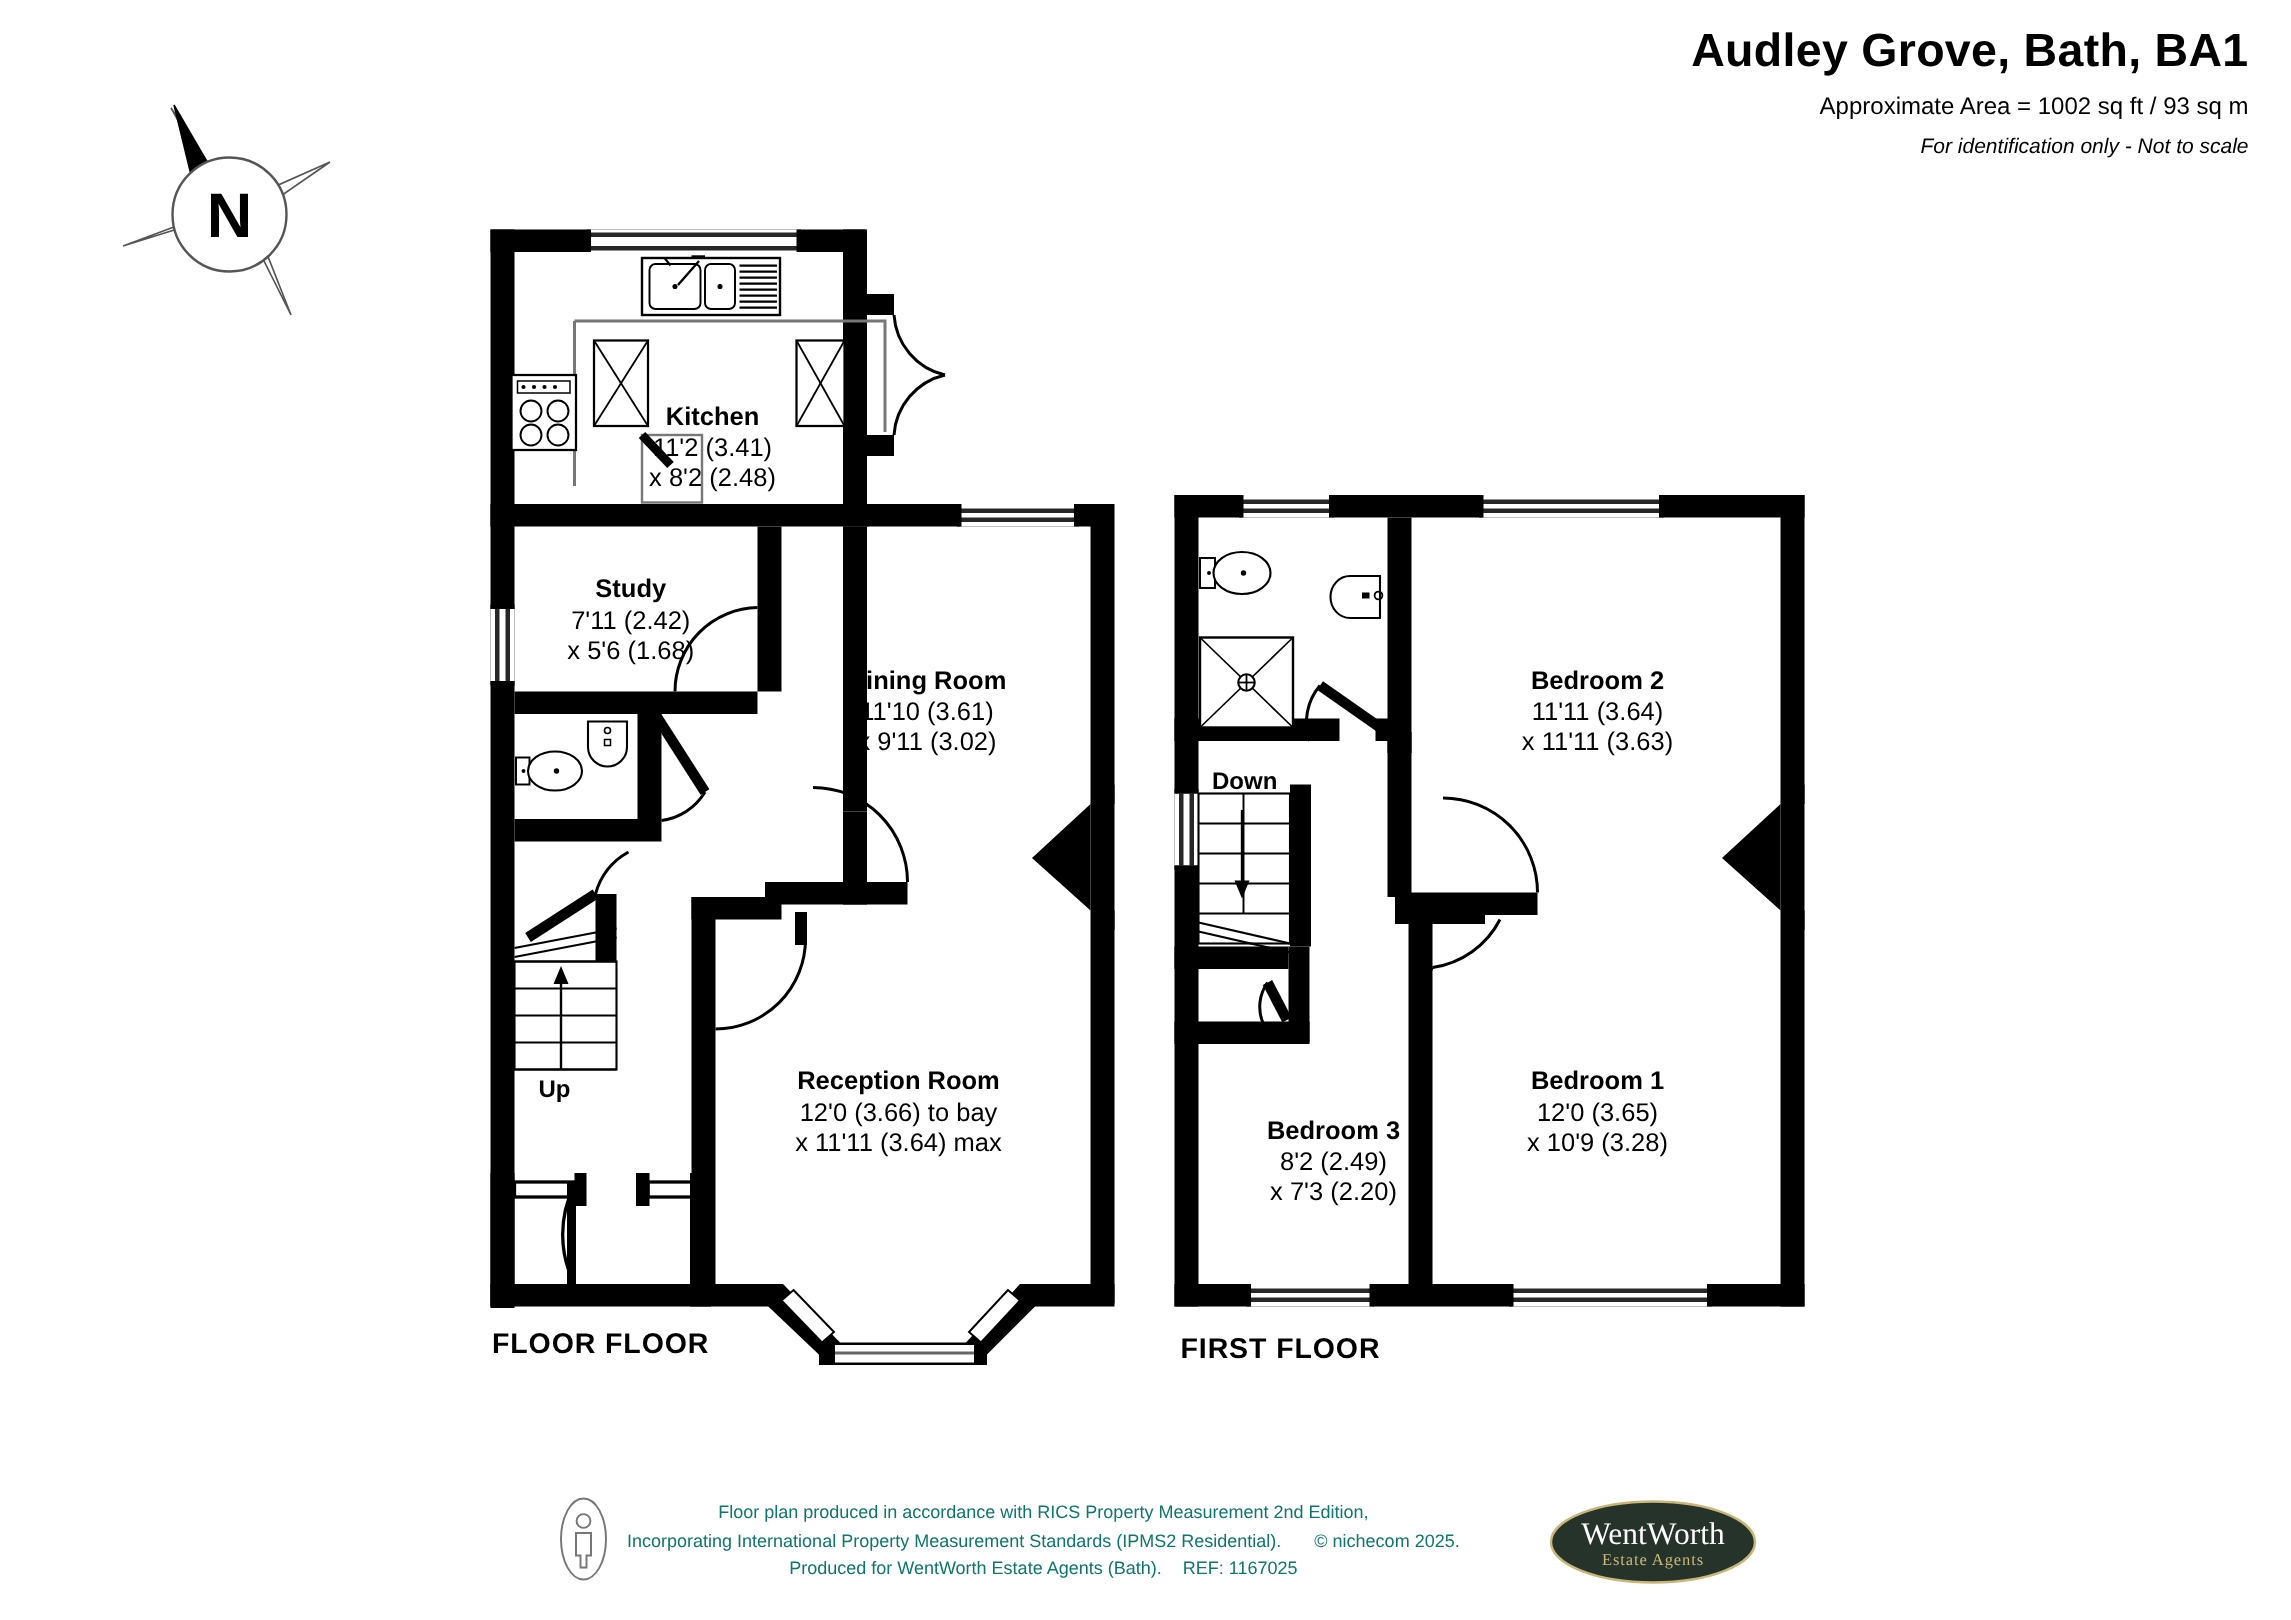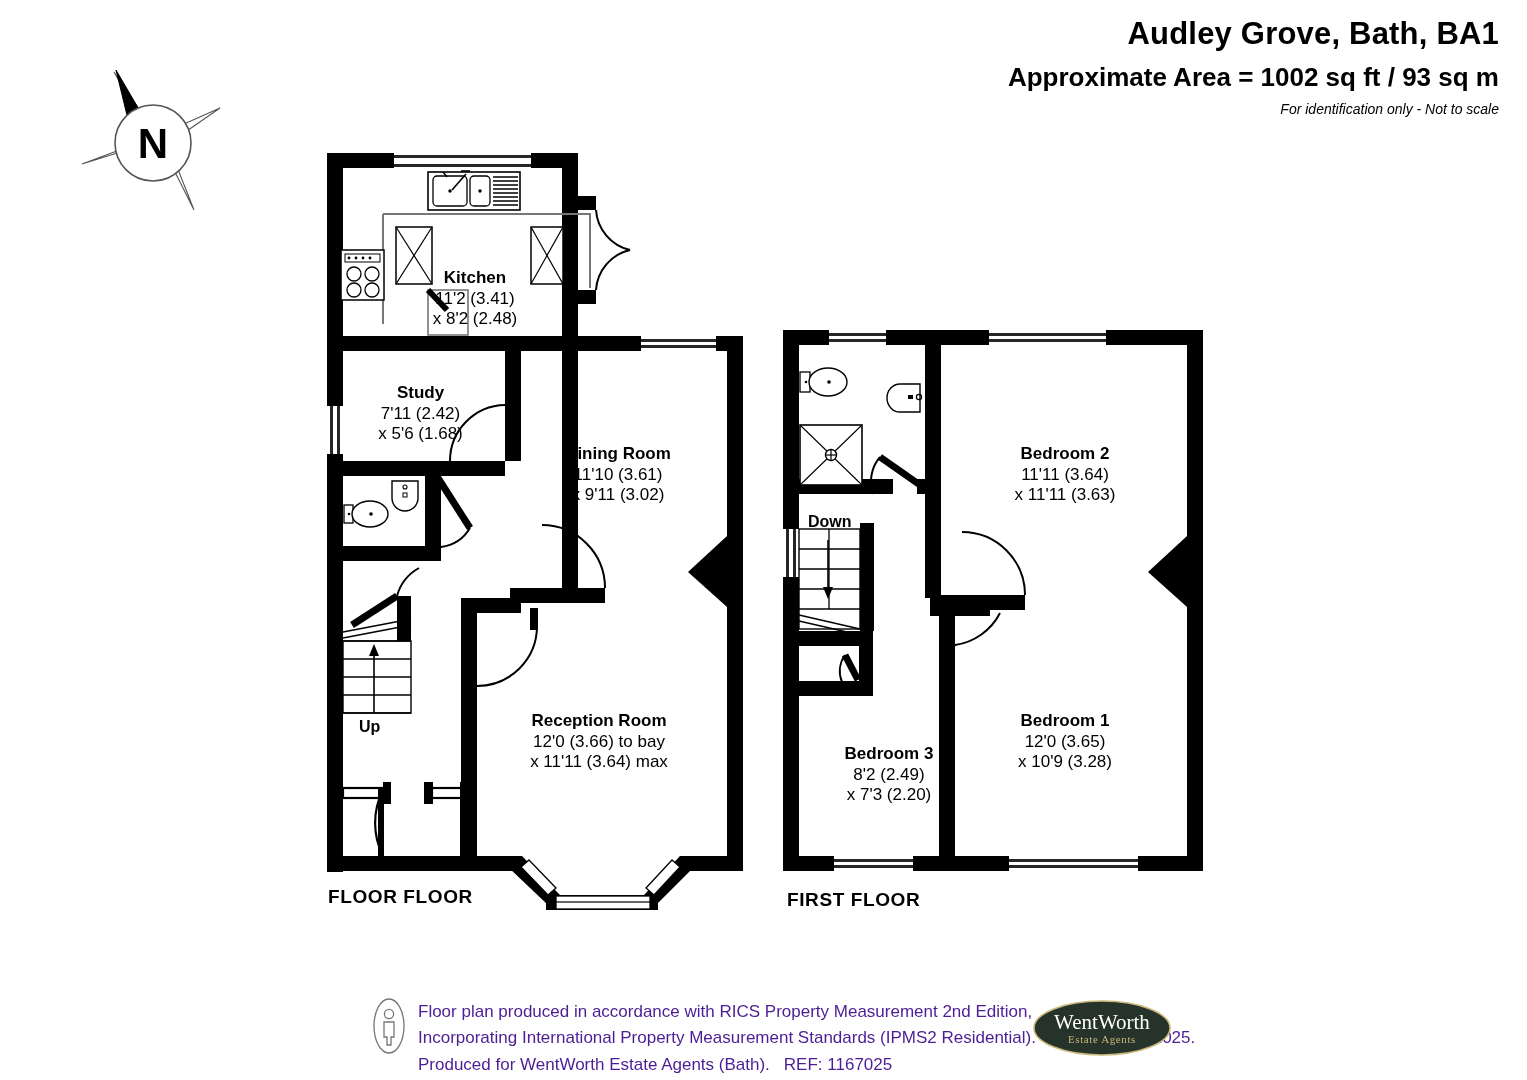--- a/index.html
+++ b/index.html
@@ -24,22 +24,22 @@
     text-align: right;
   }
   #property-title {
     font-size: 31px;
     font-weight: bold;
     letter-spacing: 0.2px;
     line-height: 1.15;
     margin: 0;
   }
   #property-area {
-    font-size: 26px;
-    font-weight: bold;
+    font-size: 16px;
+    font-weight: normal;
     line-height: 1.2;
     margin-top: 10px;
   }
   #property-disclaimer {
     font-size: 14px;
     line-height: 1.2;
     margin-top: 8px;
     font-style: italic;
   }
 
@@ -108,23 +108,24 @@
     position: absolute;
     left: 0;
     top: 2px;
     width: 34px;
     height: 58px;
   }
   #footer-text {
     position: absolute;
     left: 46px;
     top: 4px;
-    font-size: 17px;
+    font-size: 12px;
     line-height: 1.55;
-    color: #4c1d95;
+    color: #0f766e;
+    text-align: center;
   }
   #footer-text .line { display: block; white-space: nowrap; }
   #footer-text .copy { margin-left: 22px; }
   #footer-text .ref { margin-left: 14px; }
 
   #agent-logo {
     position: absolute;
     left: 660px;
     top: 3px;
     width: 140px;

